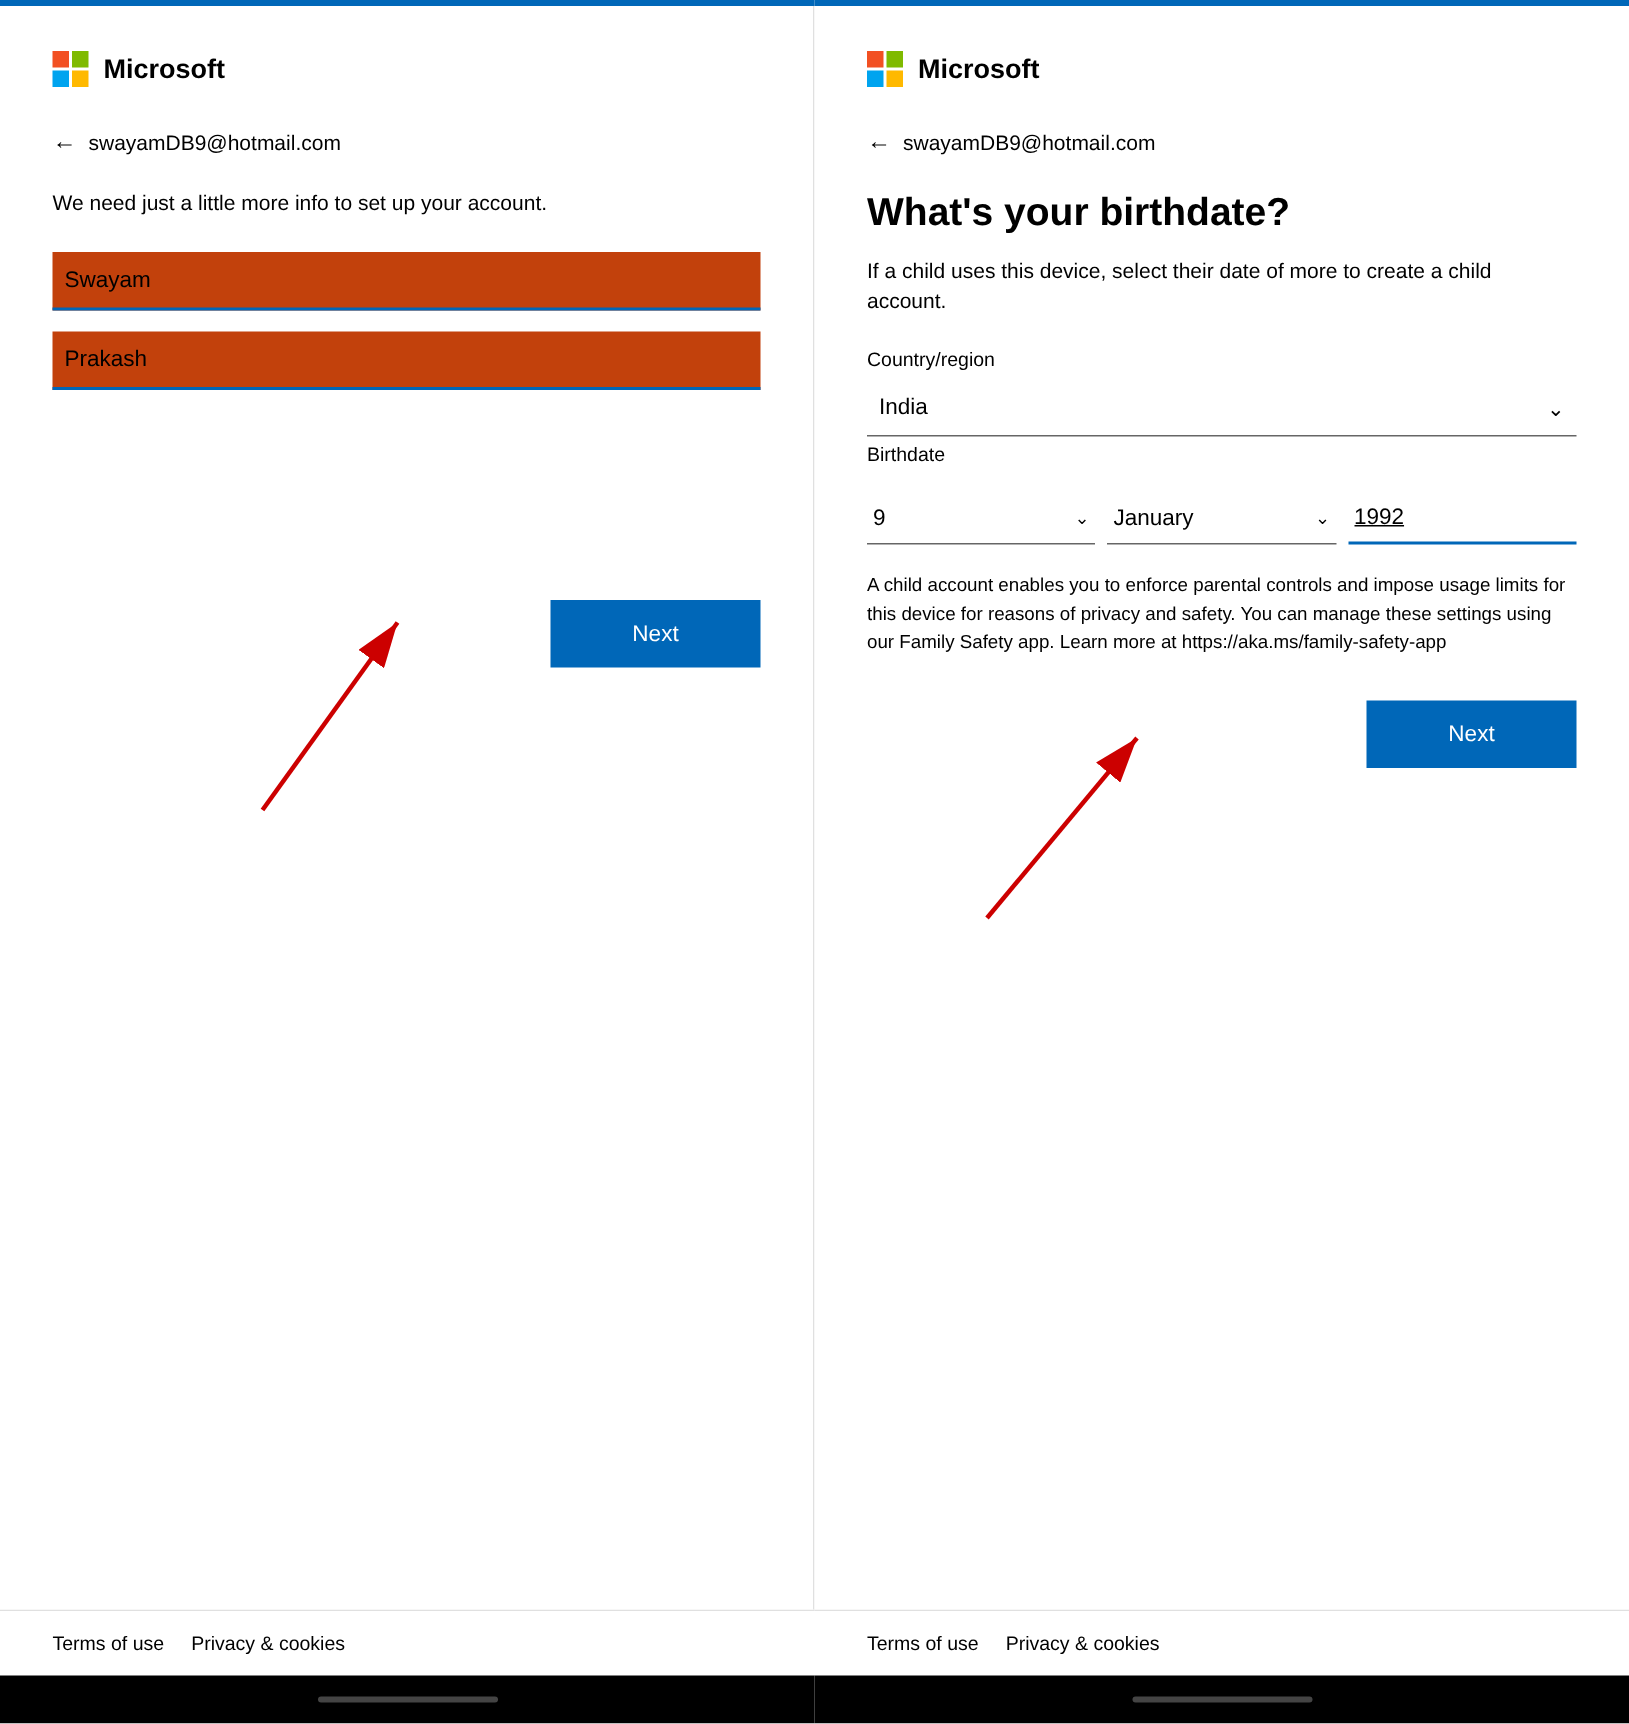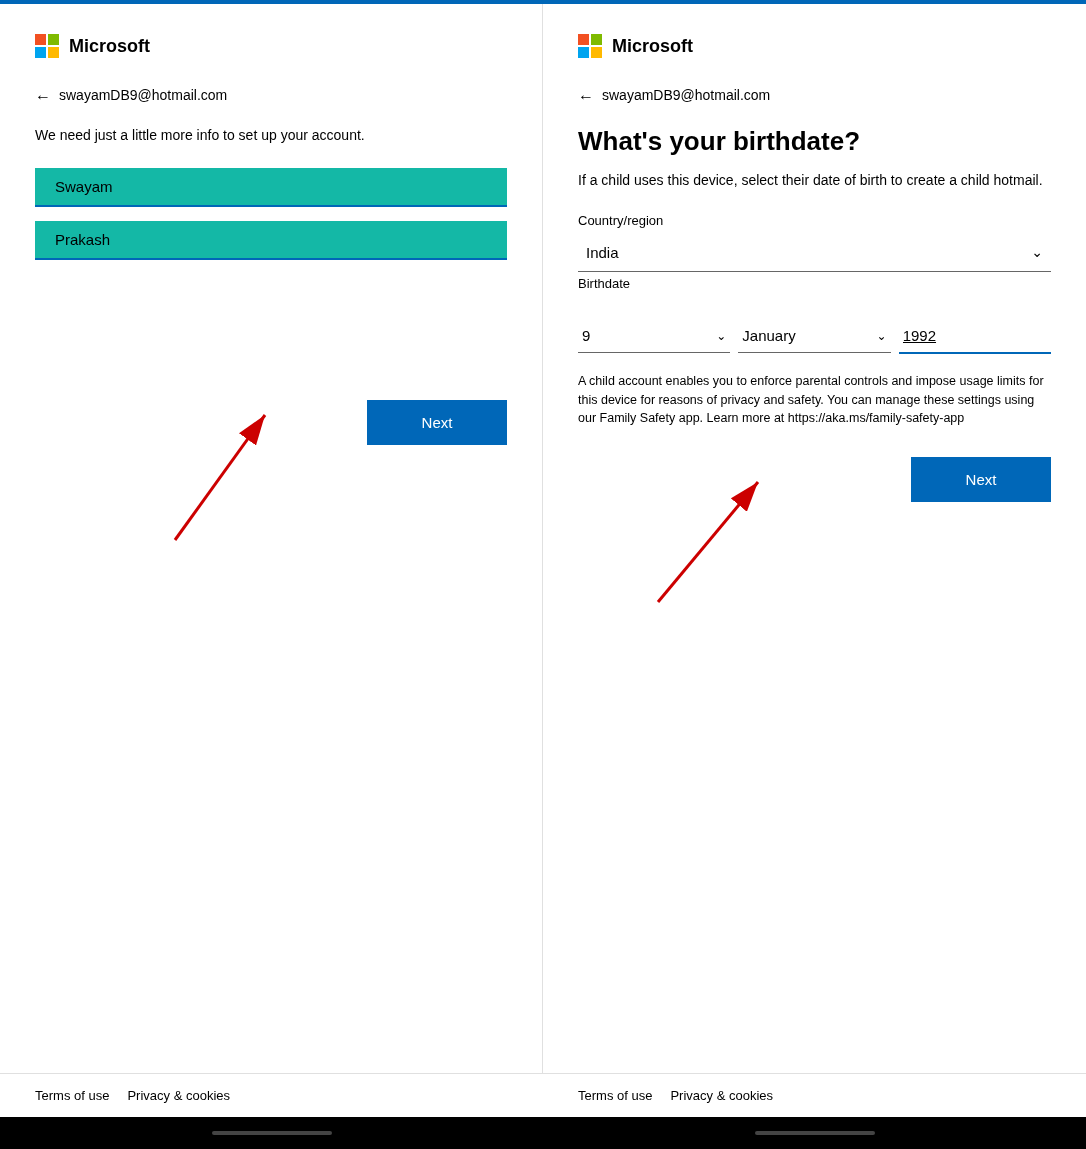--- a/index.html
+++ b/index.html
@@ -79,24 +79,24 @@
 
     .page-subtitle {
       font-size: 14px;
       color: #000;
       margin-bottom: 22px;
       line-height: 1.4;
     }
 
     .input-field {
       width: 100%;
-      padding: 10px 20px;
+      padding: 10px 8px;
       border: none;
       border-bottom: 2px solid #0067b8;
-      background: #14b8a6;
+      background: #c2410c;
       font-size: 15px;
       color: #000;
       outline: none;
       margin-bottom: 14px;
       display: block;
     }
 
     .next-btn {
       background: #0067b8;
       color: #fff;
@@ -141,21 +141,21 @@
       top: 50%;
       transform: translateY(-50%);
       font-size: 14px;
       color: #000;
       pointer-events: none;
     }
 
     .birthdate-label {
       font-size: 13px;
       color: #000;
-      margin-bottom: 28px;
+      margin-bottom: 18px;
       display: block;
     }
 
     .birthdate-row {
       display: flex;
       gap: 8px;
       margin-bottom: 18px;
       align-items: center;
     }
 
@@ -327,21 +327,21 @@
       <span class="ms-logo-text">Microsoft</span>
     </div>
 
     <div class="back-link">
       <span class="back-arrow">←</span>
       <span>swayamDB9@hotmail.com</span>
     </div>
 
     <h1 class="page-title">What's your birthdate?</h1>
 
-    <p class="page-subtitle">If a child uses this device, select their date of birth to create a child hotmail.</p>
+    <p class="page-subtitle">If a child uses this device, select their date of more to create a child account.</p>
 
     <span class="label-text">Country/region</span>
 
     <div class="country-select-wrapper">
       <select class="country-select">
         <option value="India" selected="">India</option>
         <option value="United States">United States</option>
         <option value="United Kingdom">United Kingdom</option>
       </select>
       <span class="select-chevron">⌄</span>

